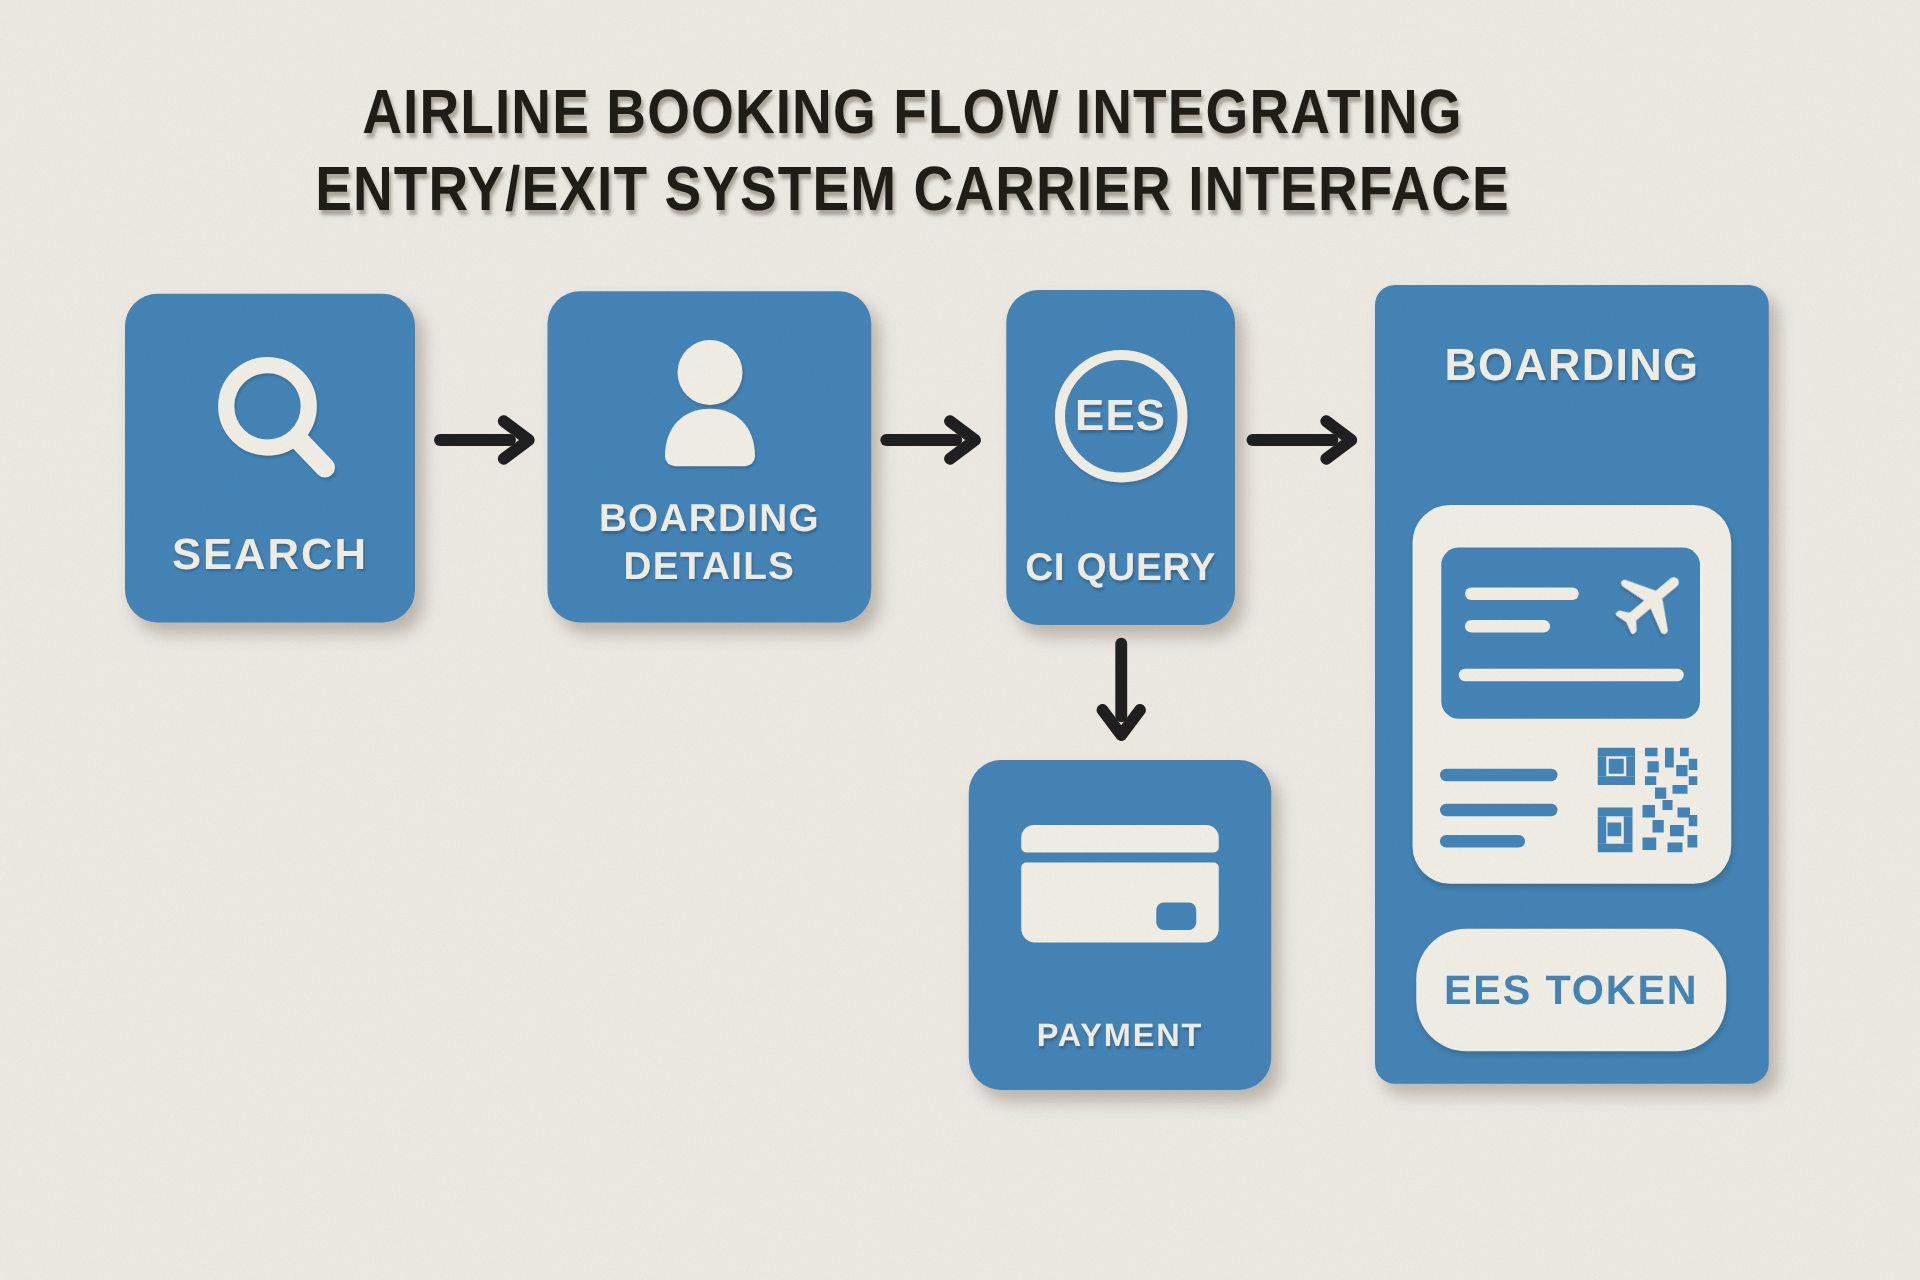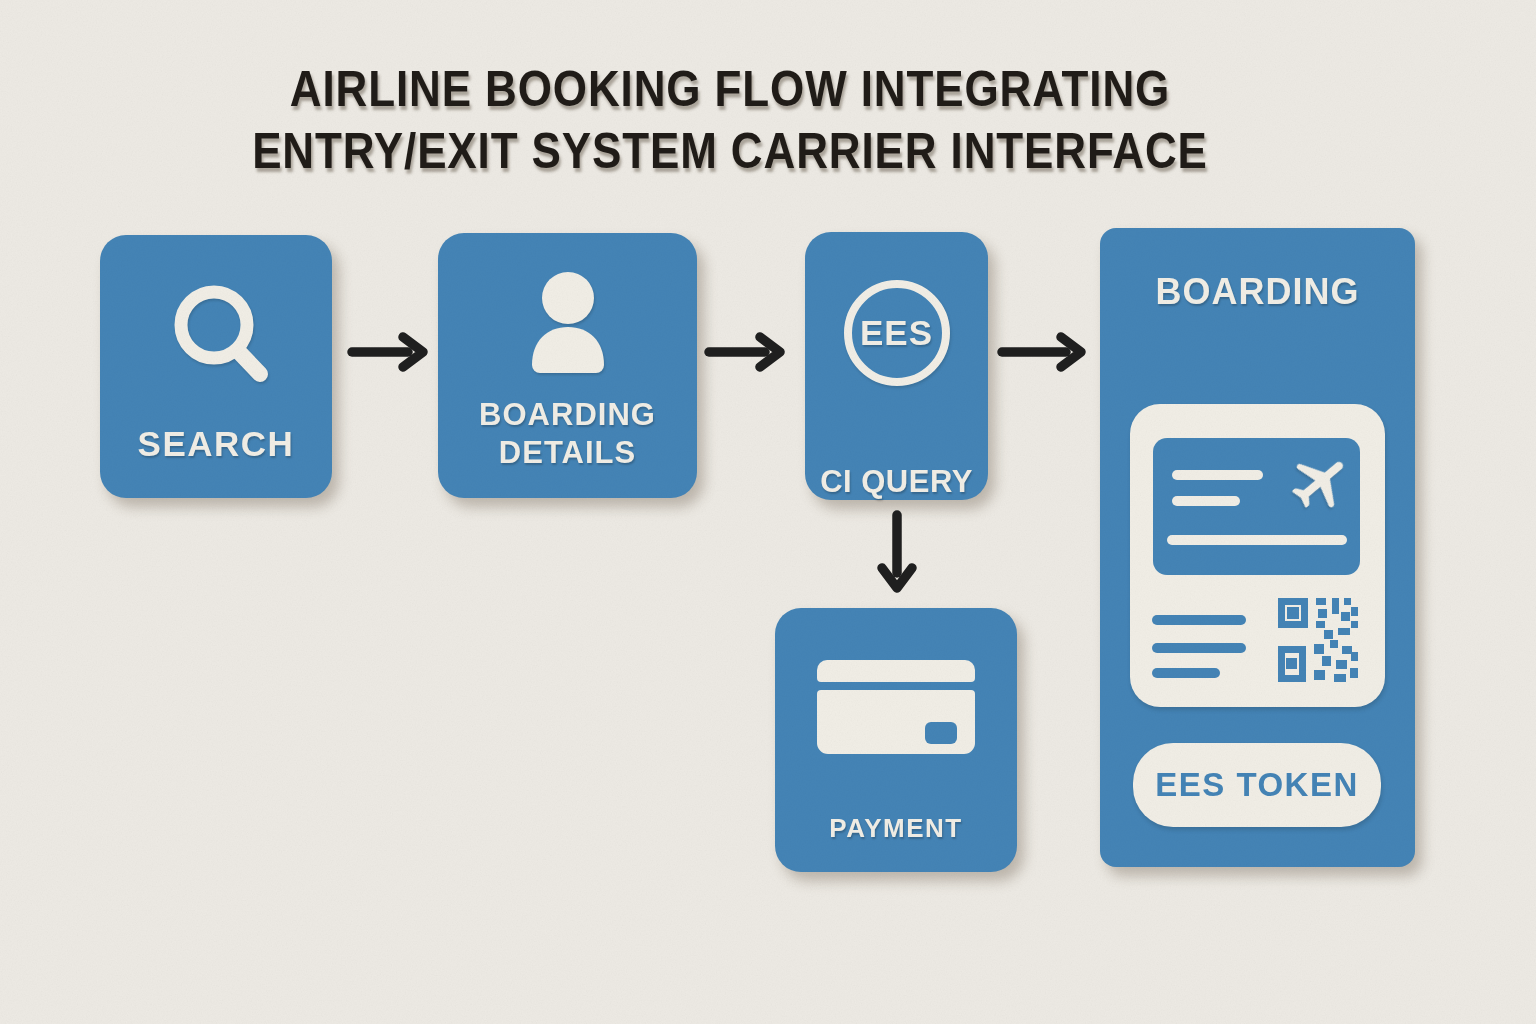--- a/index.html
+++ b/index.html
@@ -45,21 +45,21 @@
   #node-passenger .icon-wrap{margin-top:34px;}
   #node-passenger .node-label{margin-top:auto;margin-bottom:26px;font-size:31px;line-height:38px;letter-spacing:1px;}
 
   #node-ci{left:805px;top:232px;width:183px;height:268px;}
   .ees-ring{
     margin-top:48px;width:106px;height:106px;border:8px solid var(--cream);
     border-radius:50%;display:flex;align-items:center;justify-content:center;
     box-shadow:1px 2px 3px rgba(0,0,0,.15);
   }
   .ees-ring span{font-size:35px;font-weight:bold;letter-spacing:1px;text-shadow:1px 2px 2px rgba(0,0,0,.2);}
-  #node-ci .node-label{margin-top:auto;font-size:31px;letter-spacing:.5px;}
+  #node-ci .node-label{margin-top:auto;margin-bottom:28px;font-size:31px;letter-spacing:.5px;}
 
   #node-payment{left:775px;top:608px;width:242px;height:264px;}
   .card-icon{position:relative;width:158px;height:108px;margin-top:52px;}
   .card-stripe{position:absolute;left:0;right:0;top:0;height:22px;background:var(--cream);border-radius:10px 10px 4px 4px;}
   .card-body{position:absolute;left:0;right:0;top:30px;height:64px;background:var(--cream);border-radius:4px 4px 11px 11px;}
   .card-chip{position:absolute;right:18px;bottom:10px;width:32px;height:22px;background:var(--blue);border-radius:6px;}
   #node-payment .node-label{margin-top:auto;margin-bottom:28px;font-size:26px;}
 
   #node-boarding{left:1100px;top:228px;width:315px;height:639px;border-radius:16px;}
   .bp-title{margin-top:40px;font-size:36px;line-height:48px;letter-spacing:1px;}
@@ -71,21 +71,21 @@
   .bp-header{
     position:absolute;left:23px;top:34px;width:207px;height:137px;
     background:var(--blue);border-radius:14px;
   }
   .tick-line{position:absolute;border-radius:6px;}
   .tick-line.cream{background:var(--cream);}
   .tick-line.blue{background:var(--blue);}
   .bp-plane{position:absolute;right:6px;top:10px;width:66px;height:66px;transform:rotate(50deg);}
   .qr{position:absolute;left:148px;top:194px;color:var(--blue);}
   .token-pill{
-    position:absolute;left:33px;top:515px;width:248px;height:84px;
+    position:absolute;left:33px;top:515px;width:248px;height:98px;
     background:var(--cream);border-radius:40px;
     display:flex;align-items:center;justify-content:center;
     box-shadow:1px 3px 4px rgba(0,0,0,.15);
   }
   .token-pill span{color:var(--blue);font-size:33px;font-weight:bold;letter-spacing:1.5px;}
 
   
   .arrow{position:absolute;color:var(--arrow);}
   #arrow-1{left:346px;top:330px;}
   #arrow-2{left:703px;top:330px;}

